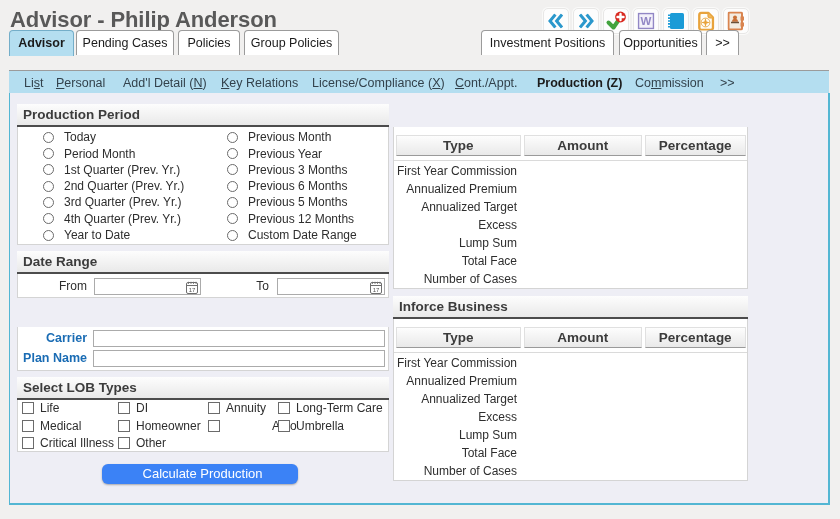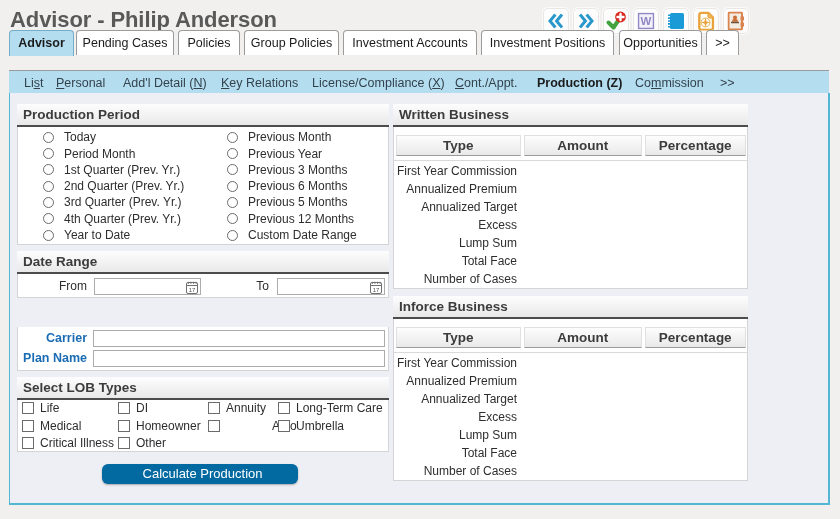--- a/index.html
+++ b/index.html
@@ -40,21 +40,21 @@
 .check { position:absolute; width:12px; height:12px; border:1px solid #6b6b6b; background:#fff; }
 .lbl { position:absolute; font-size:12px; color:#2e2e2e; white-space:nowrap; }
 .blbl { position:absolute; font-size:12.5px; font-weight:bold; color:#1a6cb4; white-space:nowrap; }
 .tinput { position:absolute; background:#fff; border:1px solid #ababab; }
 
 .cal { width:12px; height:13px; z-index:6; }
 
 .thcell { position:absolute; background:linear-gradient(#fdfdfd,#e9e9e9); border:1px solid #e0e0e0; border-bottom:1px solid #9a9a9a; font-size:13.5px; font-weight:bold; color:#3c3c3c; text-align:center; }
 .trow { position:absolute; font-size:12px; color:#2e2e2e; text-align:right; white-space:nowrap; }
 
-#calcbtn { left:102px; top:464px; width:196px; height:20px; background:#0369a1; border-radius:6px; color:#fff; font-size:13px; font-weight:normal; text-align:center; text-indent:5px; line-height:19px; box-shadow:0 1px 2px rgba(0,0,0,0.3); }
+#calcbtn { left:102px; top:464px; width:196px; height:20px; background:#3b82f6; border-radius:6px; color:#fff; font-size:13px; font-weight:normal; text-align:center; text-indent:5px; line-height:19px; box-shadow:0 1px 2px rgba(0,0,0,0.3); }
 </style>
 </head>
 <body>
 <div id="page">
   <div class="abs" id="title">Advisor - Philip Anderson</div>
 
   <div class="abs ibtn" style="left:543px;">
       <svg width="16" height="15" viewBox="0 0 16 15">
         <g fill="none" stroke="#2b98cc" stroke-width="3" stroke-linecap="butt">
           <path d="M7.4 1 L2 7.5 L7.4 14"></path>
@@ -107,21 +107,20 @@
         <circle cx="7.5" cy="6" r="2" fill="#c96f36"></circle>
         <path d="M4.5 10.2 a3 3 0 0 1 6 0 z" fill="#c96f36"></path>
         <path d="M3.5 11 h8" stroke="#6b5139" stroke-width="1.4"></path>
       </svg>
     </div>
 
   <div class="abs tab sel" style="left:9px; width:65px;">Advisor</div>
   <div class="abs tab" style="left:76px; width:98px;">Pending Cases</div>
   <div class="abs tab" style="left:178px; width:62px;">Policies</div>
   <div class="abs tab" style="left:244px; width:95px;">Group Policies</div>
-  <div class="abs tab" style="left:343px; width:134px;">Investment Accounts</div>
   <div class="abs tab" style="left:619px; width:83px;">Opportunities</div>
   <div class="abs tab" style="left:481px; width:133px;">Investment Positions</div>
   <div class="abs tab" style="left:706px; width:33px;">&gt;&gt;</div>
   <div class="abs" id="tabline"></div>
 
   <div class="abs" id="subnav">
     <span class="snitem" style="left:15px;">Li<u>s</u>t</span>
     <span class="snitem" style="left:47px;"><u>P</u>ersonal</span>
     <span class="snitem" style="left:114px;">Add'l Detail (<u>N</u>)</span>
     <span class="snitem" style="left:212px;"><u>K</u>ey Relations</span>
@@ -212,21 +211,20 @@
       <div class="check" style="left:278px; top:419.6px;"></div>
       <div class="lbl" style="left:296px; top:418.6px;">Umbrella</div>
       <div class="check" style="left:22px; top:436.9px;"></div>
       <div class="lbl" style="left:40px; top:435.9px;">Critical Illness</div>
       <div class="check" style="left:118px; top:436.9px;"></div>
       <div class="lbl" style="left:136px; top:435.9px;">Other</div>
     </div>
 
   <div class="abs" id="calcbtn" style="z-index:5;">Calculate Production</div>
 
-  <div class="abs shead" style="left:393px; top:104px; width:355px; height:23px; line-height:21px; z-index:4;">Written Business</div>
   <div class="abs" style="left:393px; top:127px; width:355px; height:162px; background:#fff; border:1px solid #d4d4d4; border-top:none; z-index:4;"></div>
   <div class="abs" style="z-index:5;" id="wtable">
       <div class="thcell" style="left:396px; top:135px; width:124.5px; height:21px; line-height:19px;">Type</div>
       <div class="thcell" style="left:523.5px; top:135px; width:118.5px; height:21px; line-height:19px;">Amount</div>
       <div class="thcell" style="left:644.5px; top:135px; width:101.5px; height:21px; line-height:19px;">Percentage</div>
       <div class="trow" style="left:387px; top:163.5px; width:130px;">First Year Commission</div>
       <div class="trow" style="left:387px; top:181.5px; width:130px;">Annualized Premium</div>
       <div class="trow" style="left:387px; top:199.5px; width:130px;">Annualized Target</div>
       <div class="trow" style="left:387px; top:217.5px; width:130px;">Excess</div>
       <div class="trow" style="left:387px; top:235.5px; width:130px;">Lump Sum</div>

